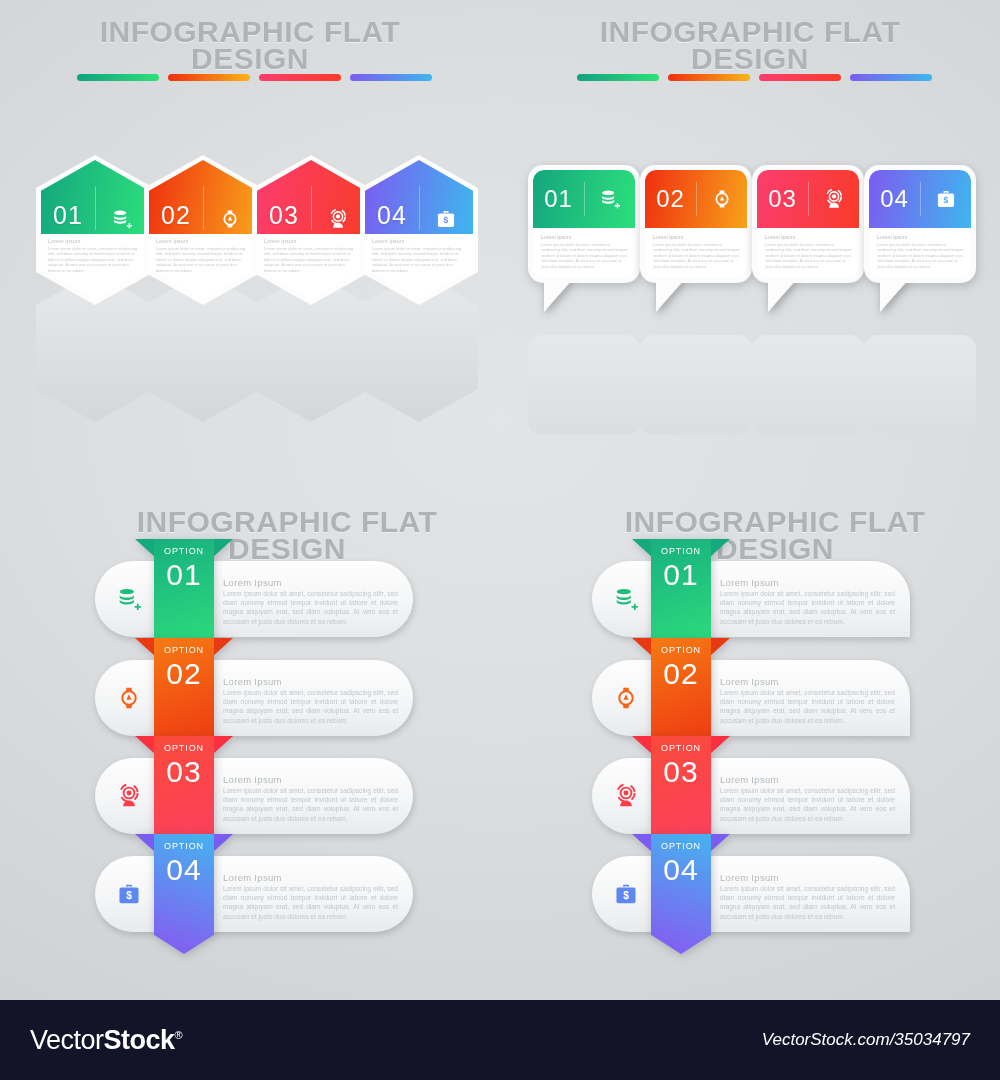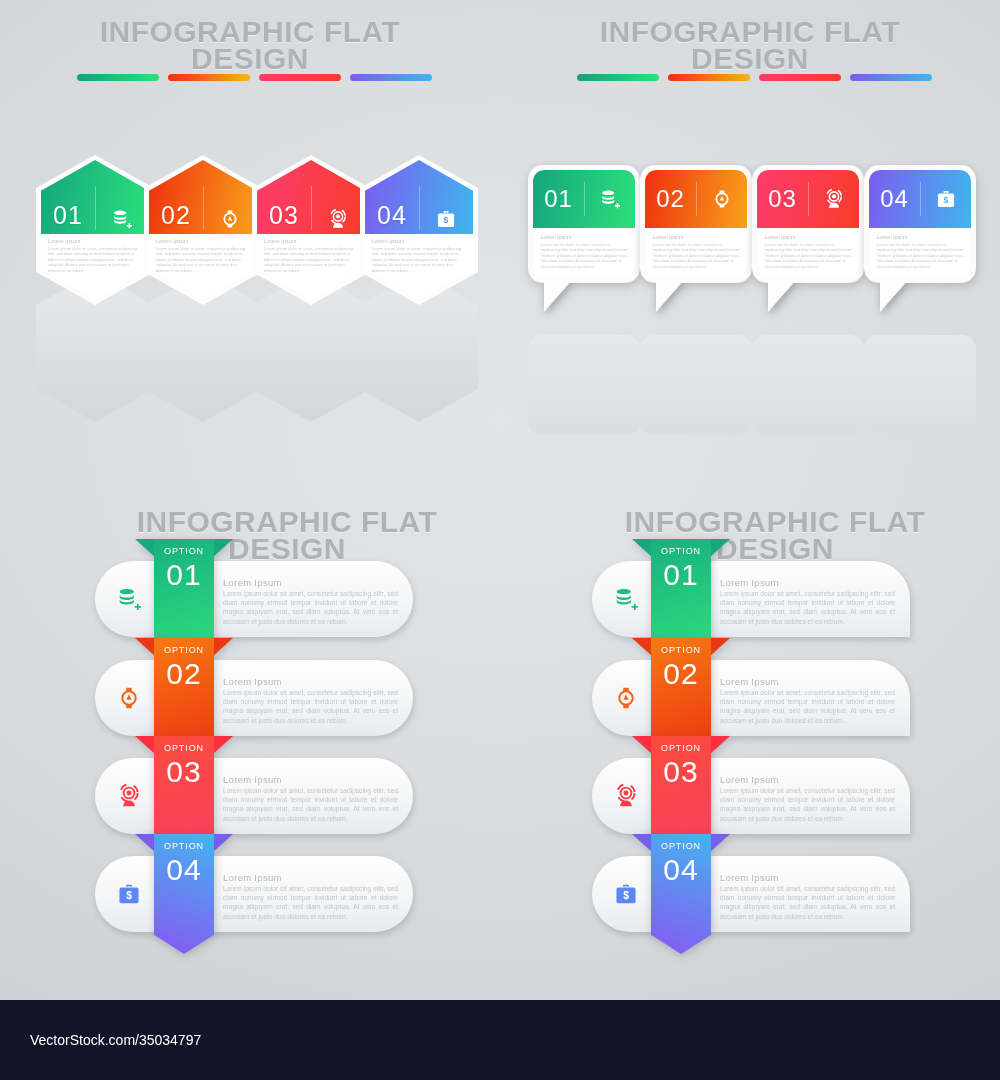--- a/index.html
+++ b/index.html
@@ -183,21 +183,21 @@
     position: absolute; left: 0; top: 1000px;
     width: 1000px; height: 80px;
     background: #141428;
     display: flex; align-items: center; justify-content: space-between;
     padding: 0 30px;
   }
   .logo { color: #fff; font-size: 27px; letter-spacing: -0.5px; }
   .logo .thin { font-weight: 300; }
   .logo .bold { font-weight: bold; }
   .logo sup { font-size: 11px; vertical-align: super; }
-  .url { color: #fff; font-size: 14px; }
+  .url { color: #fff; font-size: 17px; font-style: italic; }
 </style>
 </head>
 <body>
 
 <div class="canvas">
 
   <div class="sec-title" style="left:95px; top:18px; width:310px;">
     <div>INFOGRAPHIC FLAT</div>
     <div>DESIGN</div>
   </div>
@@ -599,14 +599,17 @@
       <div class="main" style="background:linear-gradient(200deg,#44b3ef,#8858f2);">
         <div class="lbl">OPTION</div>
         <div class="num">04</div>
       </div>
     </div>
   </div>
 
 </div>
 
 <div class="footer">
+  <div class="logo">
+    <span class="thin">Vector</span><span class="bold">Stock</span><sup>®</sup>
+  </div>
   <div class="url">VectorStock.com/35034797</div>
 </div>
 
 </body></html>

